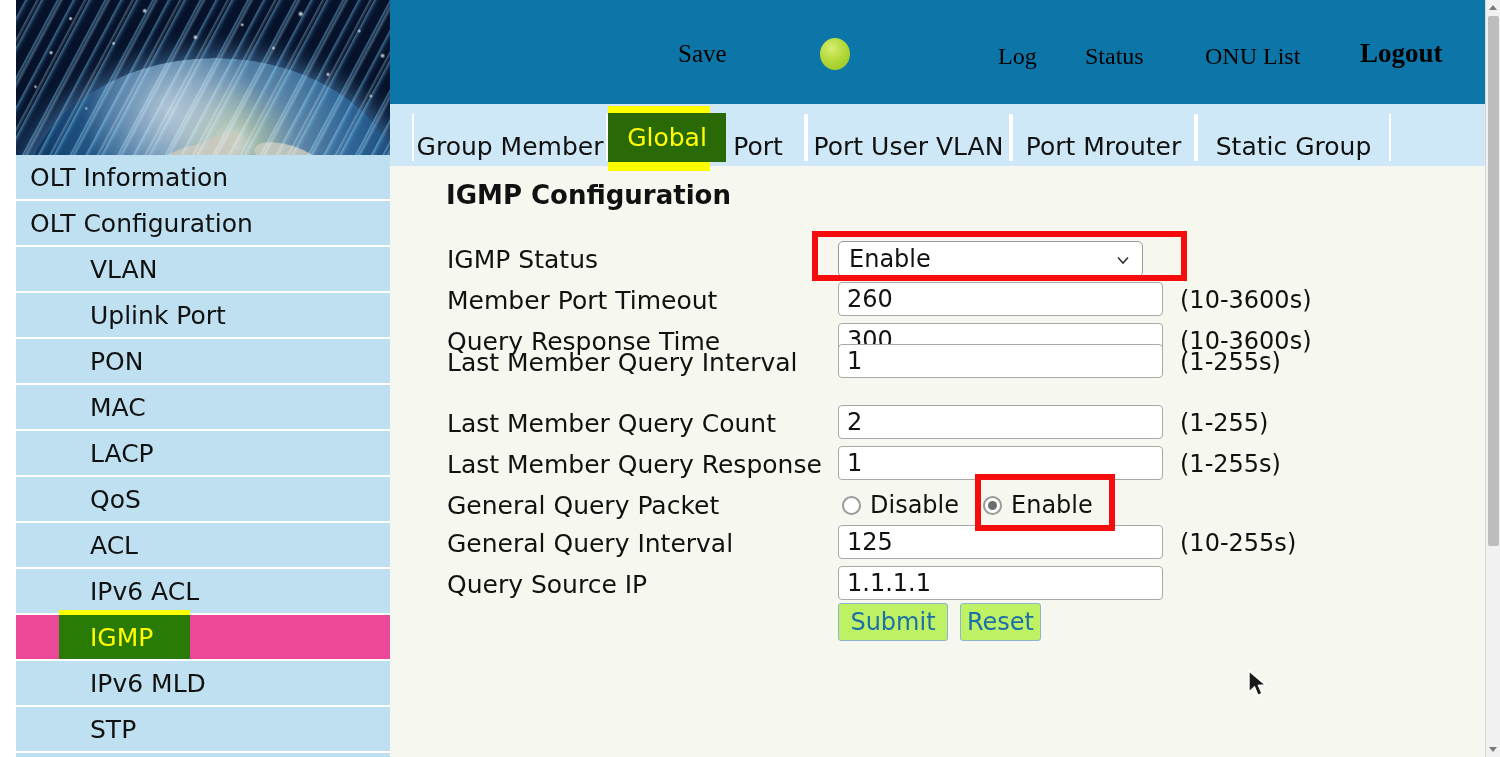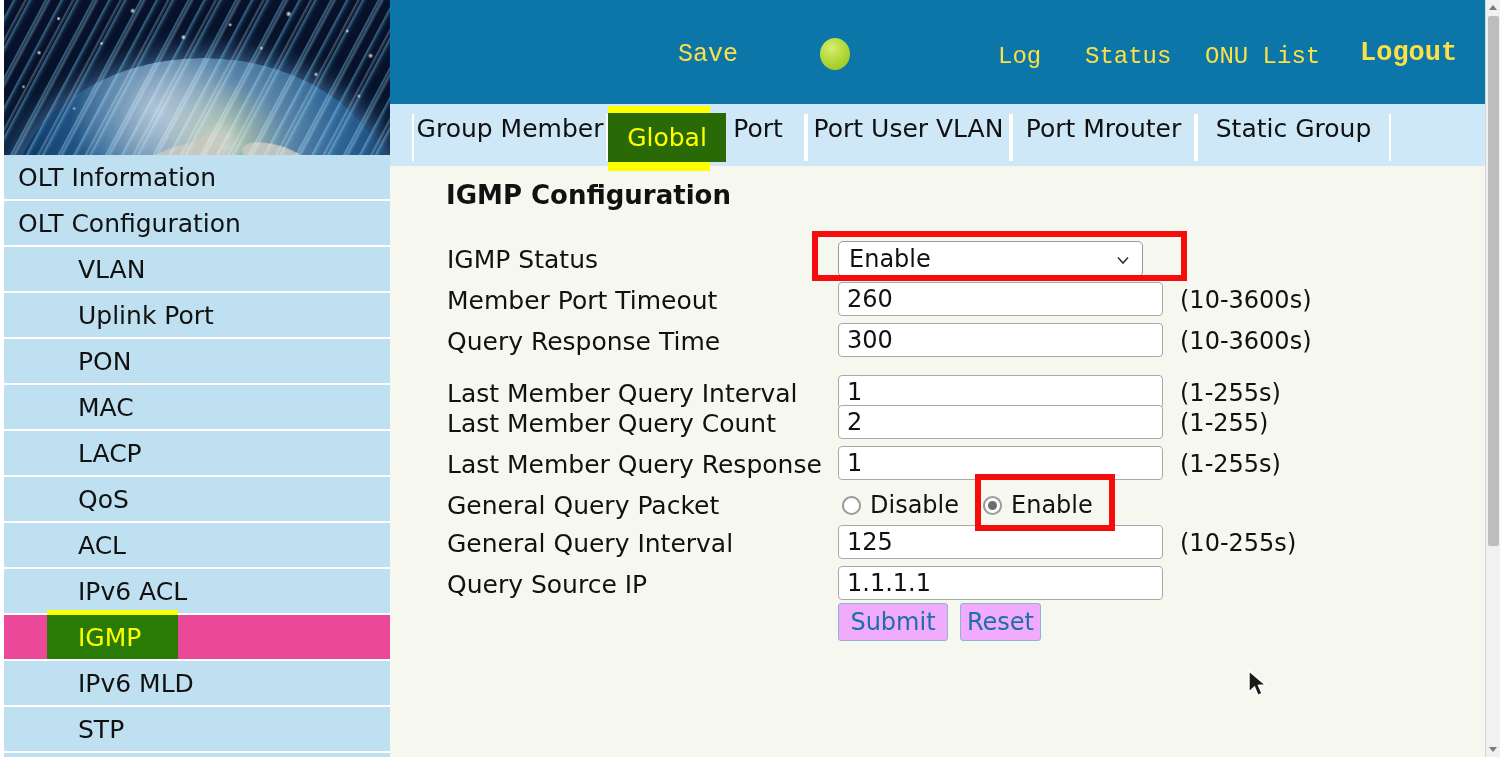--- a/index.html
+++ b/index.html
@@ -10,21 +10,21 @@
     font-family: "DejaVu Sans", sans-serif;
   }
   #app {
     position: relative;
     width: 1500px; height: 757px;
     overflow: hidden;
   }
 
   
   #left-col {
-    position: absolute; left: 4px; top: 0;
+    position: absolute; left: 16px; top: 0;
     width: 376px; height: 757px;
     background: #bfe0f0;
   }
   #banner {
     position: absolute; left: 0; top: 0;
     width: 390px; height: 155px;
     overflow: hidden;
     background:
       radial-gradient(ellipse 120% 90% at 50% 140%, #5fa8d8 0%, #2c6fa8 22%, #17406e 40%, #0a1f3d 62%, #061229 100%),
       linear-gradient(135deg, #03122c 0%, #05204a 45%, #031026 100%);
@@ -138,22 +138,22 @@
     width: 1095px; height: 757px;
     background: #f6f8ef;
   }
   #topbar {
     position: absolute; left: 0; top: 0;
     width: 1095px; height: 104px;
     background: #0d76a8;
   }
   .tb-item {
     position: absolute;
-    color: #fde047;
-    font-family: Liberation Mono, monospace;
+    color: #000000;
+    font-family: Liberation Serif, serif;
     white-space: nowrap;
   }
   #tb-save   { left: 288px; top: 40px; font-size: 25px; }
   #tb-led {
     position: absolute;
     left: 430px; top: 38px;
     width: 30px; height: 32px;
     border-radius: 50%;
     background: radial-gradient(circle at 38% 32%, #d8ee72 0%, #b4d93a 45%, #93c023 100%);
   }
@@ -169,21 +169,21 @@
   }
   .tab {
     position: absolute;
     top: 10px;
     height: 47px;
     background: #cfe8f7;
     border-left: 2px solid #ffffff;
     border-right: 2px solid #ffffff;
     box-sizing: border-box;
     display: flex;
-    align-items: flex-start;
+    align-items: flex-end;
     justify-content: center;
     color: #111111;
     font-size: 25px;
     font-family: "DejaVu Sans", sans-serif;
     white-space: nowrap;
   }
   .tab.active { background: #4f8fc0; }
   .tab-hl-box {
     position: absolute;
     left: 246px; top: 9px;
@@ -300,21 +300,21 @@
     position: absolute;
     left: 3px; top: 3px;
     width: 9px; height: 9px;
     border-radius: 50%;
     background: #6d6d6d;
   }
   .btn {
     position: absolute;
     top: -4px;
     height: 38px;
-    background: #f0abfc;
+    background: #bef264;
     border: 1px solid #8fb4cf;
     border-radius: 3px;
     box-sizing: border-box;
     display: flex;
     align-items: center;
     justify-content: center;
     color: #1d6fa8;
     font-size: 24px;
     font-family: "DejaVu Sans", sans-serif;
   }
@@ -484,21 +484,21 @@
           </div>
           <div class="fhint">(10-3600s)</div>
         </div>
         <div class="frow" style="top: 327px;">
           <div class="flabel">Query Response Time</div>
           <div class="finput">
             <span>300</span>
           </div>
           <div class="fhint">(10-3600s)</div>
         </div>
-        <div class="frow" style="top: 379px;">
+        <div class="frow" style="top: 348px;">
           <div class="flabel">Last Member Query Interval</div>
           <div class="finput">
             <span>1</span>
           </div>
           <div class="fhint">(1-255s)</div>
         </div>
         <div class="frow" style="top: 409px;">
           <div class="flabel">Last Member Query Count</div>
           <div class="finput">
             <span>2</span>

